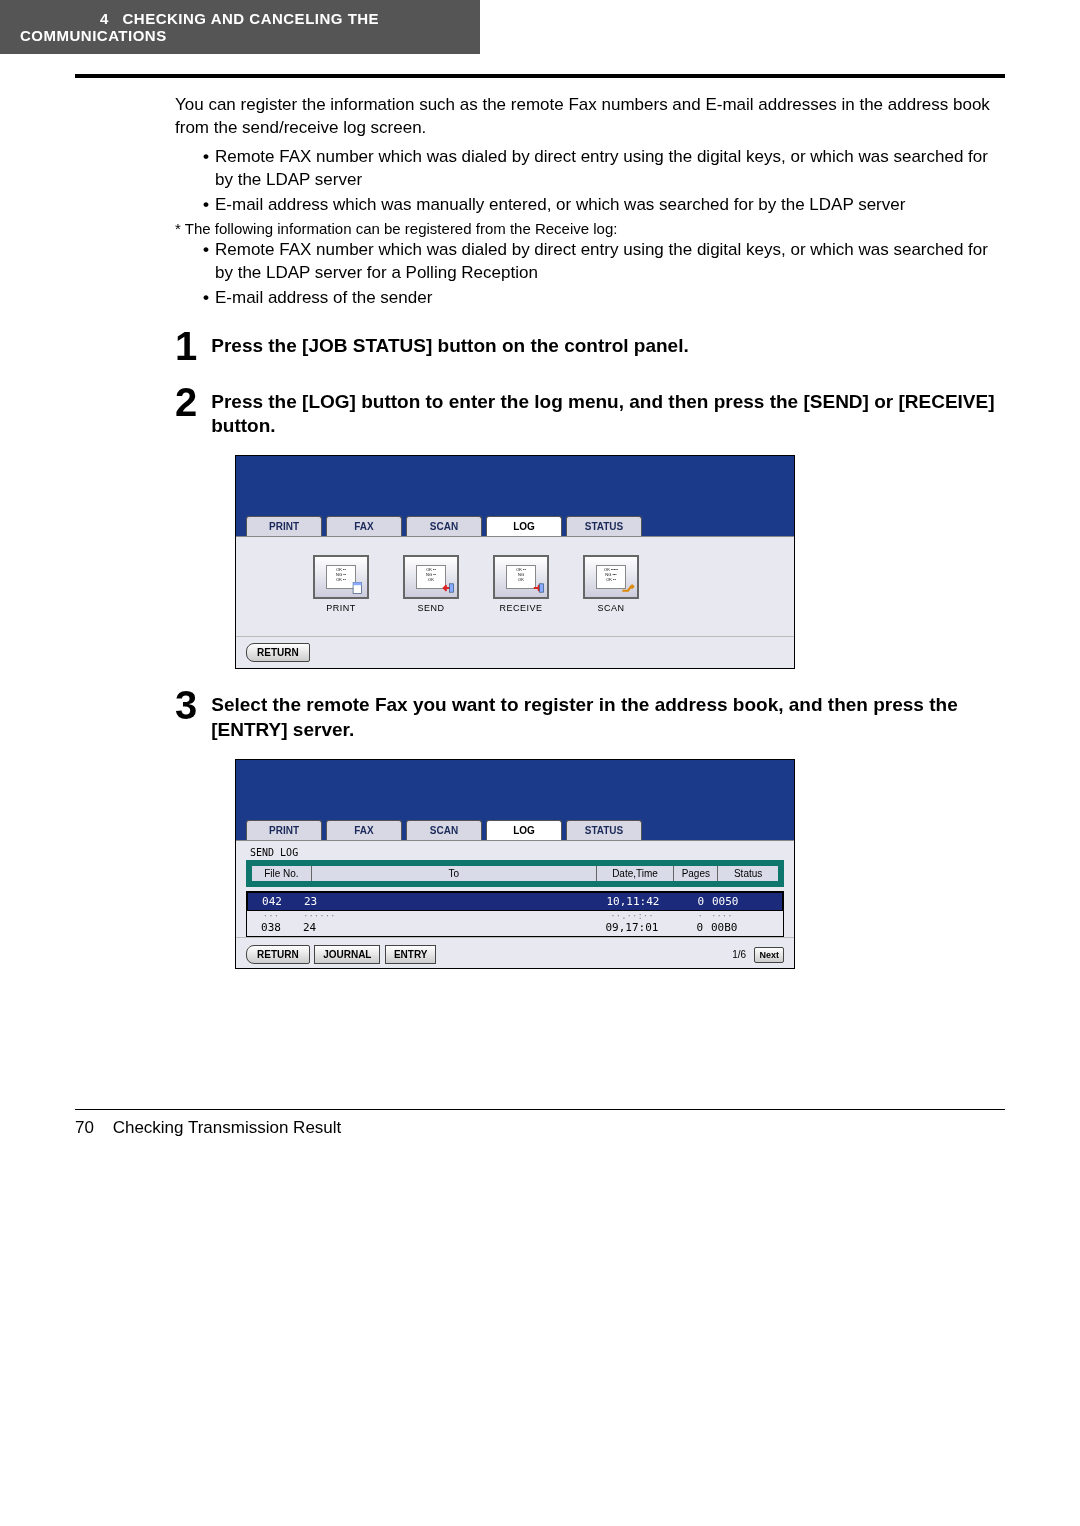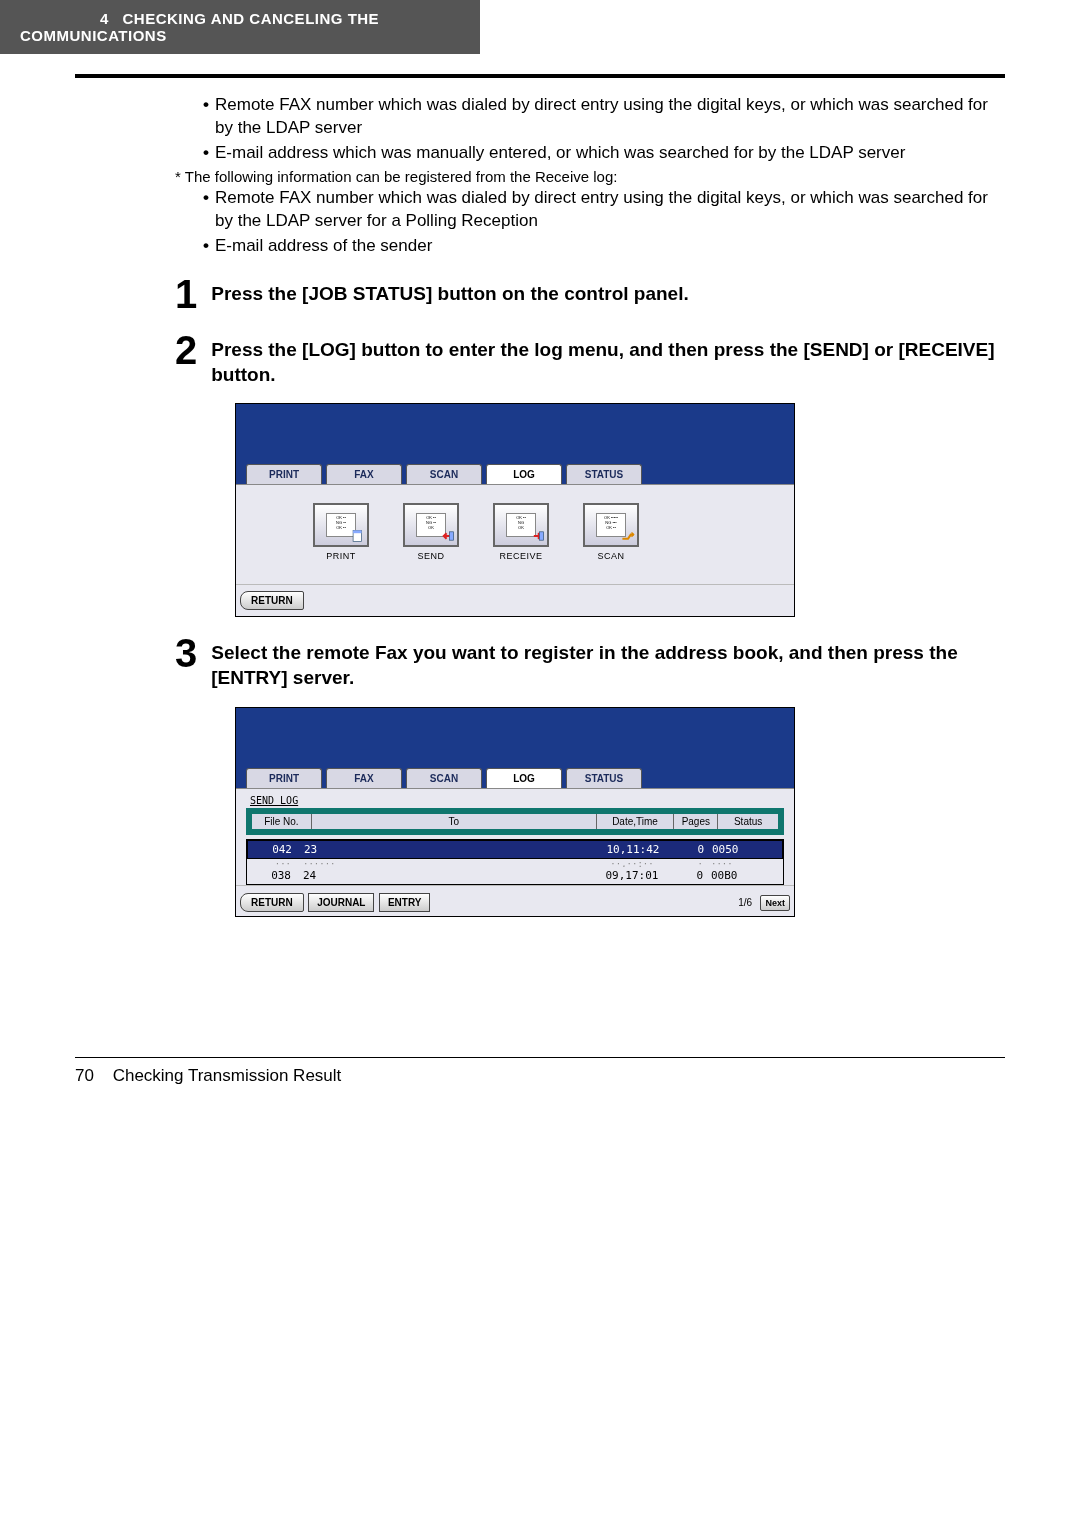--- a/index.html
+++ b/index.html
@@ -155,21 +155,21 @@
   .mini-sheet {
     width: 30px; height: 24px; background: #fff; border: 1px solid #888;
     font-size: 4px; line-height: 5px; padding: 1px;
     position: relative;
   }
   .mini-arrow {
     position: absolute; bottom: 2px; right: 2px; width: 14px; height: 14px;
   }
   .screen-footer {
     background: #e8e8f0;
-    padding: 6px 4px;
+    padding: 6px 10px;
     display: flex;
     justify-content: space-between;
     align-items: center;
     border-top: 1px solid #bbb;
   }
   .device-btn {
     border: 1px solid #444;
     background: linear-gradient(#fff,#ccc);
     font-size: 10px;
     font-weight: bold;
@@ -217,30 +217,29 @@
     border: 1px solid #000;
   }
   .table-row.partial {
     color: #888;
     font-size: 9px;
     border: none;
     padding: 0 4px;
     height: 8px;
     overflow: hidden;
   }
-  .cell-fileno { width: 52px; text-align: right; padding-right: 12px;}
+  .cell-fileno { width: 52px; text-align: center; padding-right: 12px;}
   .cell-to { width: 290px; }
   .cell-date { width: 78px; text-align: center; }
   .cell-pages { width: 40px; text-align: right; padding-right: 8px;}
   .cell-status { width: 50px; }
   .send-log-label {
     font-family: monospace;
     font-size: 10px;
     padding: 2px 4px;
-    text-decoration: underline;
   }
   .table-scroll {
     border: 1px solid #000;
     margin-top: 4px;
     height: 46px;
     overflow: hidden;
   }
   .footer {
     padding: 0 75px 30px 75px;
     font-size: 17px;
@@ -252,20 +251,21 @@
 <body>
 
 <div class="header-tab">
   <span class="chapter-num">4</span>
   <span class="chapter-title">CHECKING AND CANCELING THE COMMUNICATIONS</span>
 </div>
 
 <div class="content">
   <hr class="hr-heavy">
 
+  <p class="intro">You can register the information such as the remote Fax numbers and E-mail addresses in the address book from the send/receive log screen.</p>
 
   <p class="bullet-item">Remote FAX number which was dialed by direct entry using the digital keys, or which was searched for by the LDAP server</p>
   <p class="bullet-item">E-mail address which was manually entered, or which was searched for by the LDAP server</p>
 
   <p class="note-item">* <span>The following information can be registered from the Receive log:</span></p>
   <p class="bullet-item">Remote FAX number which was dialed by direct entry using the digital keys, or which was searched for by the LDAP server for a Polling Reception</p>
   <p class="bullet-item">E-mail address of the sender</p>
 
   <div class="step">
     <div class="step-num">1</div>

